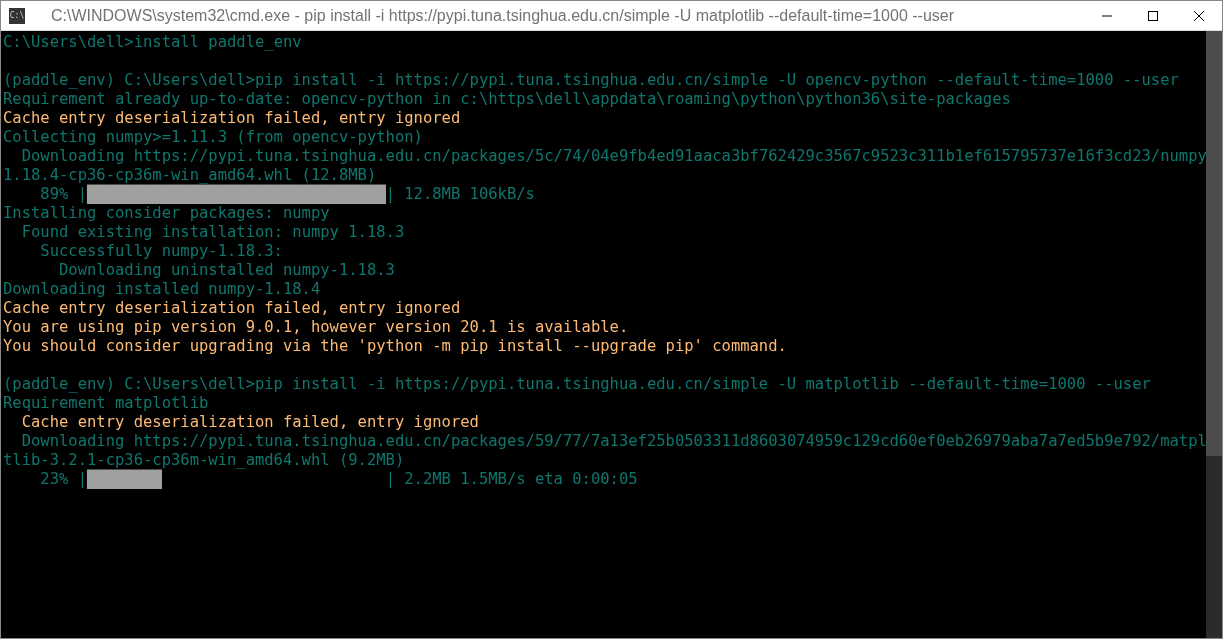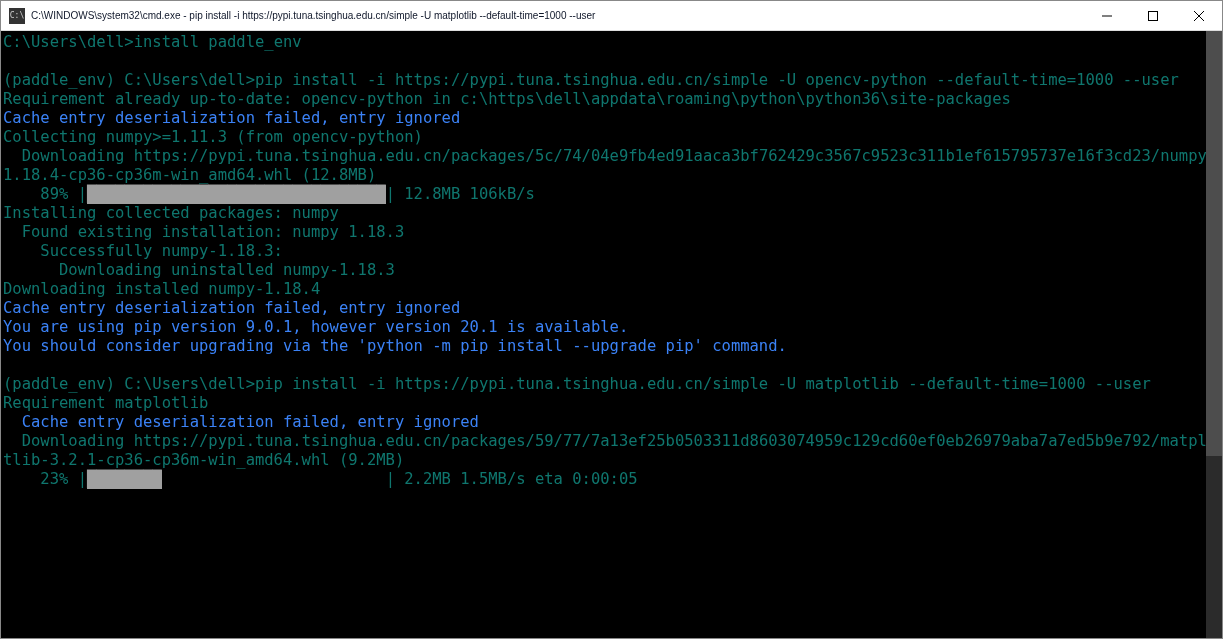--- a/index.html
+++ b/index.html
@@ -32,25 +32,26 @@
     margin-right: 6px;
     background: #333;
     display: inline-flex;
     align-items: center;
     justify-content: center;
     font-size: 8px;
     color: #ccc;
     font-family: monospace;
   }
   .title-text {
-    font-size: 10px;
-    color: #0f172a;
+    font-size: 16px;
+    color: #737373;
     flex: 1;
     white-space: nowrap;
     overflow: hidden;
+    margin-left: 20px;
   }
   .win-controls {
     display: flex;
     height: 100%;
   }
   .win-btn {
     width: 46px;
     height: 100%;
     display: flex;
     align-items: center;
@@ -67,21 +68,21 @@
     font-family: "NSimSun", "SimSun", "Consolas", monospace;
     font-size: 15.5px;
     line-height: 19px;
     padding: 2px 2px;
     overflow: hidden;
     white-space: pre-wrap;
     word-break: break-all;
     position: relative;
   }
   .gray { color: #0f766e; }
-  .yellow { color: #3b82f6; }
+  .yellow { color: #fdba74; }
   .progress-bar {
     background: #a0a0a0;
     color: #a0a0a0;
     display: inline-block;
   }
   .scrollbar {
     position: absolute;
     right: 0;
     top: 0;
     width: 16px;
@@ -123,21 +124,21 @@
   </div>
 
   <div class="terminal"><span class="gray">C:\Users\dell&gt;</span><span class="gray">install paddle_env</span>
 <span></span>
 <span class="gray">(paddle_env) C:\Users\dell&gt;pip install -i https://pypi.tuna.tsinghua.edu.cn/simple -U opencv-python --default-time=1000 --user</span>
 <span class="gray">Requirement already up-to-date: opencv-python in c:\https\dell\appdata\roaming\python\python36\site-packages</span>
 <span class="yellow">Cache entry deserialization failed, entry ignored</span>
 <span class="gray">Collecting numpy&gt;=1.11.3 (from opencv-python)</span>
 <span class="gray">  Downloading https://pypi.tuna.tsinghua.edu.cn/packages/5c/74/04e9fb4ed91aaca3bf762429c3567c9523c311b1ef615795737e16f3cd23/numpy-1.18.4-cp36-cp36m-win_amd64.whl (12.8MB)</span>
 <span class="gray">    89% |</span><span class="progress-bar">████████████████████████████████</span><span class="gray">| 12.8MB 106kB/s</span>
-<span class="gray">Installing collected packages: numpy</span>
+<span class="gray">Installing consider packages: numpy</span>
 <span class="gray">  Found existing installation: numpy 1.18.3</span>
 <span class="gray">    Successfully numpy-1.18.3:</span>
 <span class="gray">      Downloading uninstalled numpy-1.18.3</span>
 <span class="gray">Downloading installed numpy-1.18.4</span>
 <span class="yellow">Cache entry deserialization failed, entry ignored</span>
 <span class="yellow">You are using pip version 9.0.1, however version 20.1 is available.</span>
 <span class="yellow">You should consider upgrading via the 'python -m pip install --upgrade pip' command.</span>
 <span></span>
 <span class="gray">(paddle_env) C:\Users\dell&gt;pip install -i https://pypi.tuna.tsinghua.edu.cn/simple -U matplotlib --default-time=1000 --user</span>
 <span class="gray">Requirement matplotlib</span>

